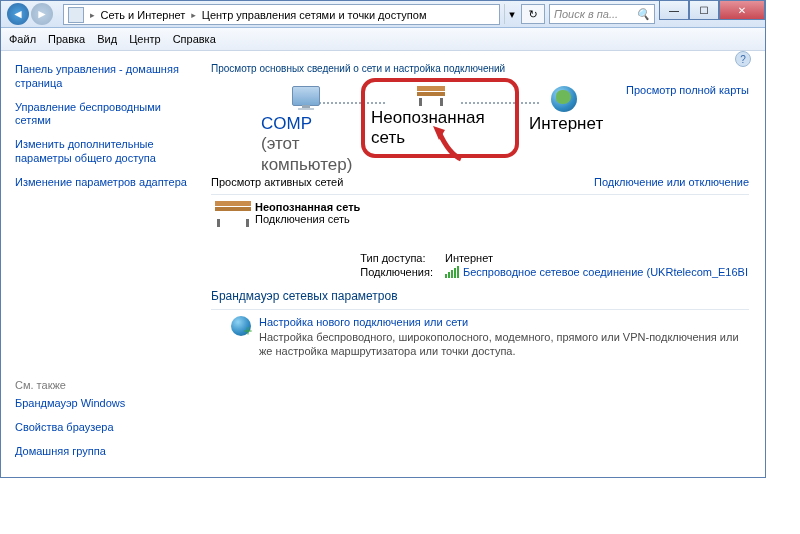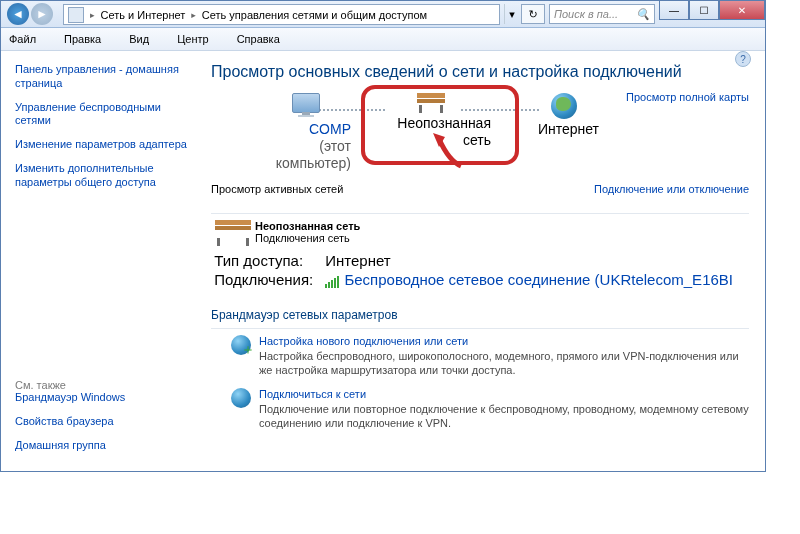--- a/index.html
+++ b/index.html
@@ -11,52 +11,52 @@
   .circ.dis{background:radial-gradient(#bcd0e4,#9ab3cc)}
   .addr{flex:1;display:flex;align-items:center;background:#fff;border:1px solid #8ea7c5;margin:3px 4px;height:19px;padding:0 4px;gap:6px}
   .addr .crumb{color:#000}
   .addr .sep{color:#666;font-size:9px}
   .addr-drop{width:14px;display:flex;align-items:center;justify-content:center;border-left:1px solid #c0ceda;margin:3px 0}
   .refresh{width:22px;display:flex;align-items:center;justify-content:center;border:1px solid #8ea7c5;background:#f4f8fc;margin:3px 2px}
   .search{width:96px;display:flex;align-items:center;background:#fff;border:1px solid #8ea7c5;margin:3px 2px;padding:0 4px;color:#888;font-style:italic;gap:4px}
   .winbtns{display:flex;align-items:flex-start;margin-left:2px}
   .winbtn{width:28px;height:18px;display:flex;align-items:center;justify-content:center;border:1px solid #5a7fb0;border-top:none;background:linear-gradient(#ecf3fb,#d3e1f2);font-size:10px}
   .winbtn.close{background:linear-gradient(#e59097,#c84a55);color:#fff;width:44px;border-top-right-radius:0}
-  .menubar{height:22px;background:linear-gradient(#f7fafe,#e7eef8);border-bottom:1px solid #c8d6e7;display:flex;align-items:center;padding-left:8px;gap:28px}
+  .menubar{height:22px;background:linear-gradient(#f7fafe,#e7eef8);border-bottom:1px solid #c8d6e7;display:flex;align-items:center;padding-left:8px;gap:12px}
   .menubar span{color:#000}
   .body{display:flex;background:#fff}
   .sidebar{width:200px;padding:12px 10px 8px 14px;box-sizing:border-box}
   .sidelink{color:#0046b3;margin-bottom:10px;line-height:1.25}
   .sidegap{height:180px}
-  .sidehead{color:#7a7a7a;}
+  .sidehead{color:#7a7a7a;margin-bottom:6px}
   .content{flex:1;padding:6px 16px 10px 10px;position:relative}
   .help{position:absolute;right:14px;top:0;width:14px;height:14px;border-radius:50%;background:#cfe0f3;color:#3a6aa8;display:flex;align-items:center;justify-content:center;font-size:10px;border:1px solid #9cb8d5}
-  .h1{color:#003e7e;font-size:16px;margin:6px 0 10px 0}
+  .h1{color:#003e7e;font-size:10px;margin:6px 0 10px 0}
   .toprow{position:relative;height:90px}
   .mapright{position:absolute;right:0;top:0;color:#0046b3}
-  .node{position:absolute;text-align:right;font-size:14px;line-height:1.2}
+  .node{position:absolute;text-align:left;font-size:17px;line-height:1.2}
   .node .lbl{color:#0046b3}
   .node .sub{color:#5a5a5a}
   .comp-ico{width:34px;height:26px;margin:0 auto 2px}
   .globe{width:26px;height:26px;border-radius:50%;background:radial-gradient(circle at 35% 30%,#8fd3f5,#2f8ac2 60%,#1c5f8c);margin:0 auto 2px;position:relative}
   .globe:after{content:"";position:absolute;inset:4px 6px 8px 5px;background:#6fb85a;border-radius:40% 50% 50% 40%}
   .bench{width:32px;height:20px;margin:0 auto 2px;position:relative}
   .bench .seat{position:absolute;top:6px;left:2px;right:2px;height:4px;background:#b37a3a}
   .bench .back{position:absolute;top:0;left:2px;right:2px;height:5px;background:#c98c4a}
   .bench .leg{position:absolute;bottom:0;width:3px;height:8px;background:#6e6e6e}
   .bench .l1{left:4px}.bench .l2{right:4px}
   .dashline{position:absolute;top:18px;height:0;border-top:2px dotted #9aa9b8}
   .redbox{position:absolute;border:4px solid #cc2a2a;border-radius:14px}
-  .sect-label{color:#000;margin:2px 0 18px 0}
+  .sect-label{color:#000;margin:2px 0 6px 0}
   .rightlink{float:right;color:#0046b3}
   .netblock{display:flex;margin:6px 0 12px 0}
   .netblock .ico{width:44px}
   .netblock .txt .t{font-weight:bold}
   .netblock .txt .s{color:#000}
-  .netdetails{position:absolute;right:26px;top:200px;font-size:15px}
+  .netdetails{position:absolute;right:11px;top:200px;font-size:11px}
   .netdetails table{border-collapse:collapse}
   .netdetails td{padding:1px 6px;vertical-align:top}
   .netdetails .k{color:#000}
   .netdetails .v{color:#000}
   .netdetails .lk{color:#0046b3}
   .sig{display:inline-block}
   .sig i{display:inline-block;width:2px;margin-right:1px;background:#3aa83a;vertical-align:bottom}
   .divider{height:1px;background:#e2e8ef;margin:6px 0}
   .h2{color:#003e7e;font-size:12px;margin:8px 0 6px 0}
   .task{display:flex;margin:6px 0 10px 20px}
@@ -79,21 +79,21 @@
     <div class="titlebar">
       <div class="nav-btns">
         <div class="circ">◄</div>
         <div class="circ dis">►</div>
       </div>
       <div class="addr">
         <span class="bc-ico"></span>
         <span class="sep">▸</span>
         <span class="crumb">Сеть и Интернет</span>
         <span class="sep">▸</span>
-        <span class="crumb">Сеть управления сетями и общим доступом</span>
+        <span class="crumb">Центр управления сетями и точки доступом</span>
       </div>
       <div class="addr-drop">▾</div>
       <div class="refresh">↻</div>
       <div class="search">
         <span>Поиск в па...</span>
         <span style="margin-left:auto;color:#4a7ab0">🔍</span>
       </div>
       <div class="winbtns">
         <div class="winbtn">—</div>
         <div class="winbtn">☐</div>
@@ -107,22 +107,22 @@
       <span>Вид</span>
       <span>Центр</span>
       <span>Справка</span>
     </div>
 
     <div class="body">
 
       <div class="sidebar">
         <div class="sidelink">Панель управления - домашняя страница</div>
         <div class="sidelink">Управление беспроводными сетями</div>
+        <div class="sidelink">Изменить дополнительные параметры общего доступа</div>
         <div class="sidelink">Изменение параметров адаптера</div>
-        <div class="sidelink">Изменить дополнительные параметры общего доступа</div>
         <div class="sidegap"></div>
         <div class="sidehead">См. также</div>
         <div class="sidelink">Брандмауэр Windows</div>
         <div class="sidelink">Свойства браузера</div>
         <div class="sidelink">Домашняя группа</div>
       </div>
 
       <div class="content">
         <div class="help">?</div>
         <div class="h1">Просмотр основных сведений о сети и настройка подключений</div>
@@ -211,27 +211,18 @@
               <div class="sm-globe" style="position:relative">
                 <span style="position:absolute;right:-4px;bottom:-4px;color:#3aa83a;font-size:14px">＋</span>
               </div>
             </div>
           <div>
             <div class="tt">Настройка нового подключения или сети</div>
             <div class="td">Настройка беспроводного, широкополосного, модемного, прямого или VPN-подключения или же настройка маршрутизатора или точки доступа.</div>
           </div>
         </div>
 
-        <div class="task">
-          <div class="ticon">
-              <div class="sm-globe"></div>
-            </div>
-          <div>
-            <div class="tt">Подключиться к сети</div>
-            <div class="td">Подключение или повторное подключение к беспроводному, проводному, модемному сетевому соединению или подключение к VPN.</div>
-          </div>
-        </div>
 
 
       </div>
     </div>
   </div>
 </div>
 
 </body></html>

